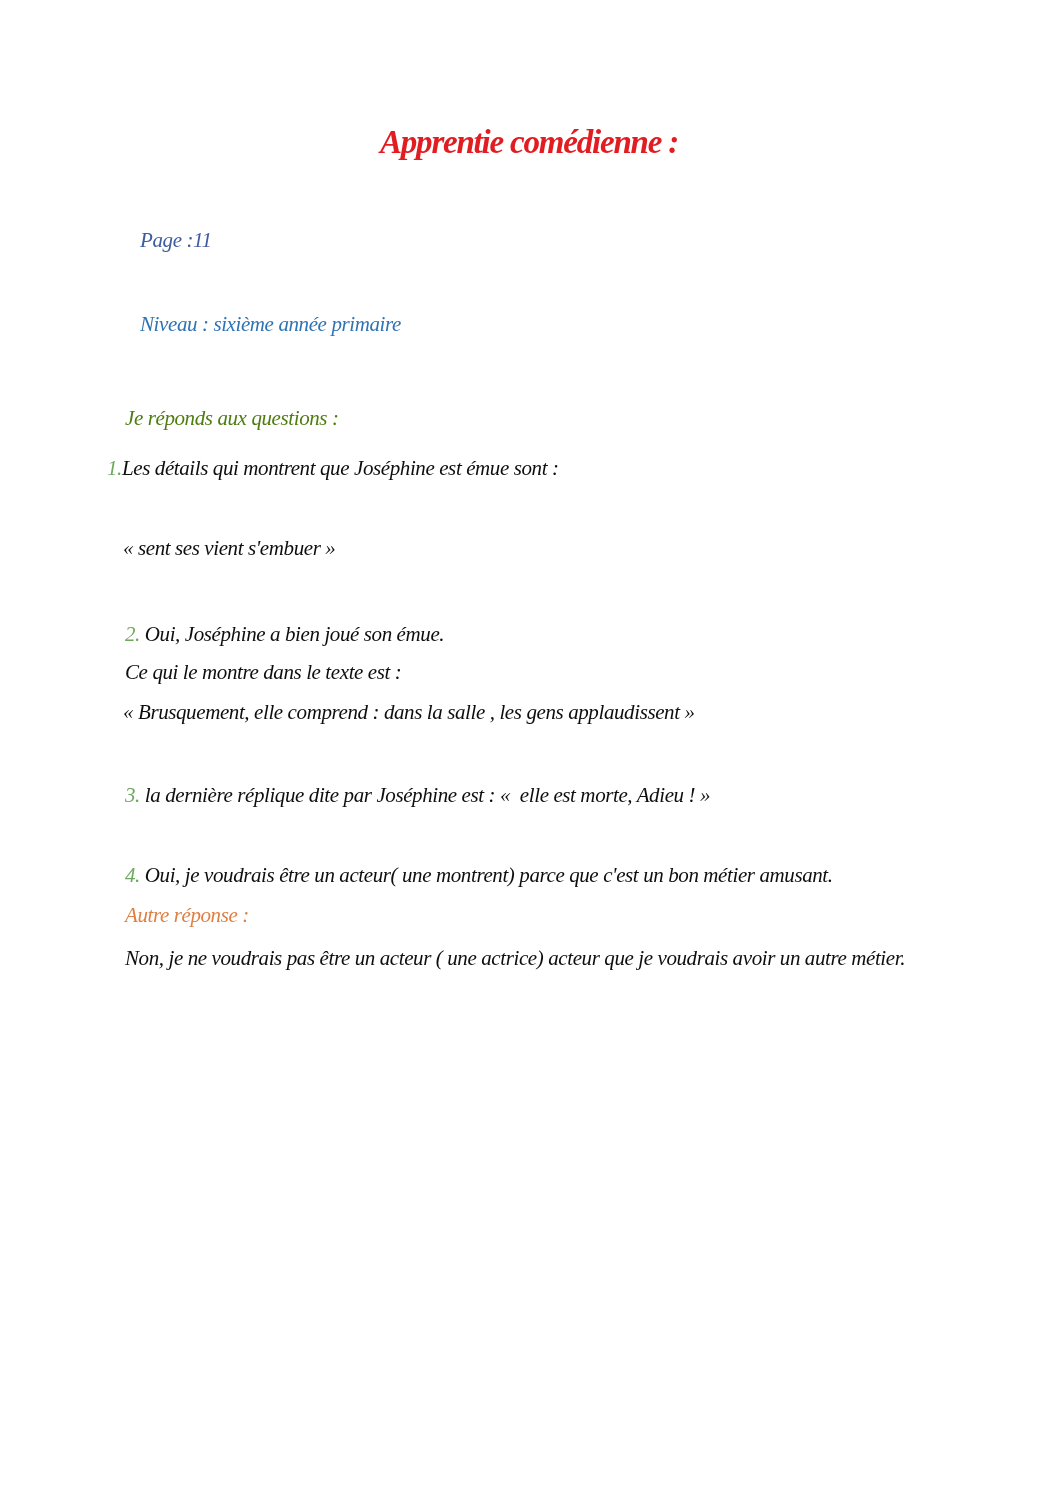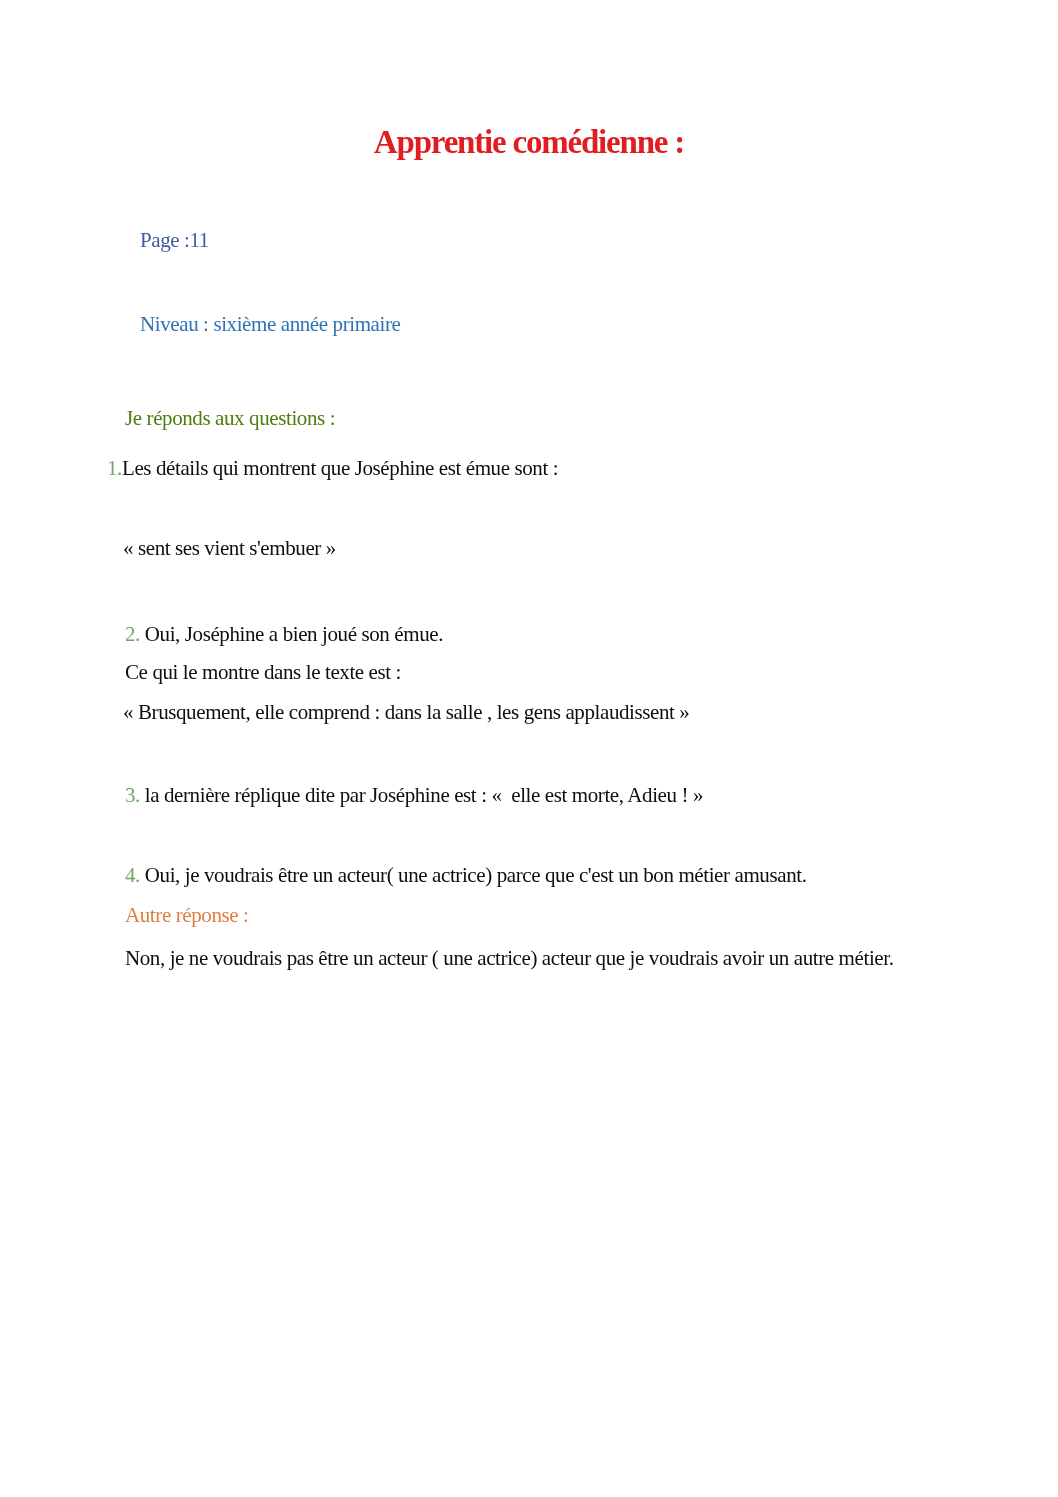--- a/index.html
+++ b/index.html
@@ -7,20 +7,21 @@
     padding: 0;
     background: #ffffff;
   }
   .page {
     position: relative;
     width: 1058px;
     height: 1451px;
     background: #ffffff;
     font-family: "Liberation Serif", "DejaVu Serif", serif;
     overflow: hidden;
+    font-style: italic;
   }
   .line {
     position: absolute;
     white-space: pre-wrap;
     font-size: 21px;
     letter-spacing: -0.4px;
     color: #0e0e0e;
     line-height: 28px;
   }
   .doc-title {
@@ -60,19 +61,19 @@
   <div class="line" style="left:123px; top:534px;">« sent ses vient s'embuer »</div>
 
   <div class="line" style="left:125px; top:620px;"><span class="num">2.</span><span> Oui, Joséphine a bien joué son émue.</span></div>
 
   <div class="line" style="left:125px; top:658px;">Ce qui le montre dans le texte est :</div>
 
   <div class="line" style="left:123px; top:698px;">« Brusquement, elle comprend : dans la salle , les gens applaudissent »</div>
 
   <div class="line" style="left:125px; top:781px;"><span class="num">3.</span><span> la dernière réplique dite par Joséphine est : «  elle est morte, Adieu ! »</span></div>
 
-  <div class="line" style="left:125px; top:861px;"><span class="num">4.</span><span> Oui, je voudrais être un acteur( une actrice) parce que c'est un bon métier amusant.</span></div>
+  <div class="line" style="left:125px; top:861px;"><span class="num">4.</span><span> Oui, je voudrais être un acteur( une montrent) parce que c'est un bon métier amusant.</span></div>
 
   <div class="line orange" style="left:125px; top:901px;">Autre réponse :</div>
 
   <div class="line" style="left:125px; top:944px;">Non, je ne voudrais pas être un acteur ( une actrice) acteur que je voudrais avoir un autre métier.</div>
 
 </div>
 
 </body></html>

